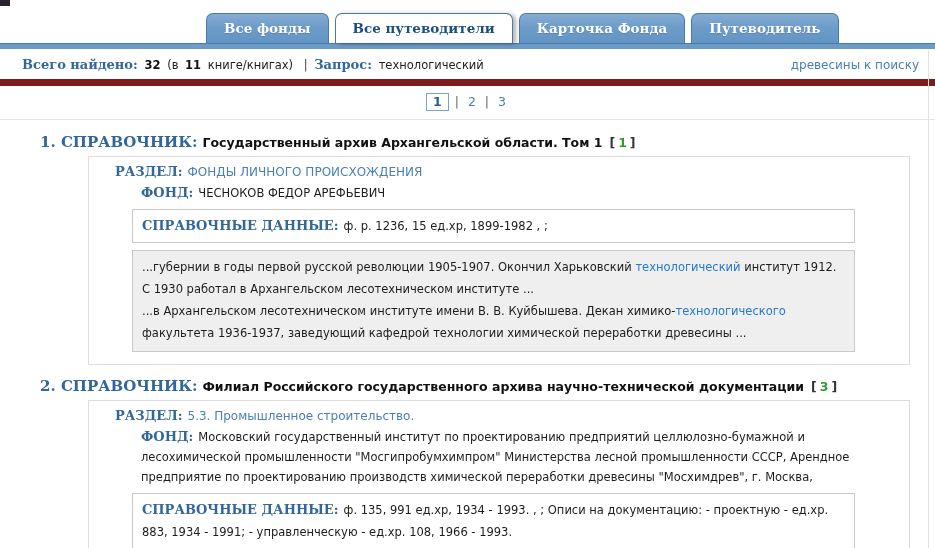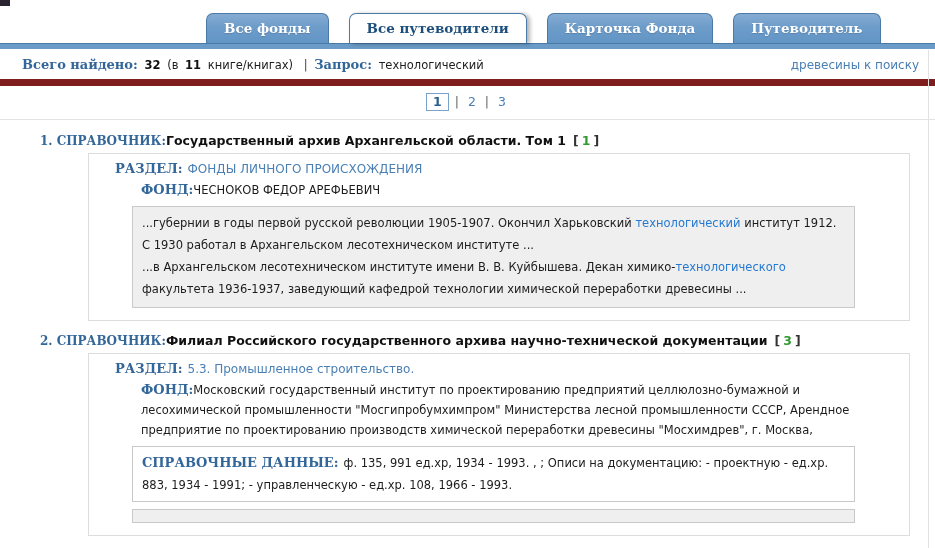--- a/index.html
+++ b/index.html
@@ -7,21 +7,21 @@
   body {
     width: 935px; height: 548px; overflow: hidden;
     background: #fff; position: relative;
     font-family: "DejaVu Sans", "Liberation Sans", sans-serif;
     font-size: 11.5px; color: #1c1c1c;
   }
   .corner-artifact { position:absolute; top:0; left:0; width:10px; height:6px; background:#2b2330; }
   .page-right-line { position:absolute; top:50px; right:6px; bottom:0; width:1px; background:#e2e2e2; }
 
   
-  .tabbar { padding: 13px 0 0 206px; display:flex; gap:20px; align-items:center; position:relative; }
+  .tabbar { padding: 13px 0 0 206px; display:flex; gap:6px; align-items:center; position:relative; }
   .tab {
     font-family: "DejaVu Serif", "Liberation Serif", serif;
     font-weight: bold; font-size: 13.5px; color:#fff;
     background: linear-gradient(180deg,#86acd4 0%, #6d9cc9 45%, #6295c5 100%);
     border: 1px solid #4a7aa8; border-bottom: none;
     border-radius: 7px 7px 0 0;
     padding: 6px 17px 7px; cursor: pointer;
     text-shadow: 0 1px 1px rgba(0,0,0,.15);
   }
   .tab.active {
@@ -48,33 +48,33 @@
 
   
   .pagination { text-align:center; padding: 7px 0 8px; border-bottom: 1px solid #e3e3e3; font-size: 12.5px; }
   .page-current { display:inline-block; border:1px solid #7aa3cc; color:#2a5d8c; font-weight:bold; padding: 0 6px 1px; }
   .page-link { color:#4a7fb4; text-decoration:none; margin:0 3px; cursor:pointer; }
   .page-sep { color:#666; margin:0 2px; }
 
   
   .results { padding: 8px 0 0 40px; }
   .result-heading { margin: 5px 0 5px; font-size: 12.5px; }
-  .rh-label { font-family:"DejaVu Serif","Liberation Serif",serif; font-weight:bold; color:#336699; font-size:12px; }
+  .rh-label { font-family:"DejaVu Serif","Liberation Serif",serif; font-weight:bold; color:#336699; font-size:15px; margin-right:5px; }
   .rh-title { font-weight:bold; color:#111; }
   .rh-bracket { font-weight:bold; color:#333; margin:0 3px; }
   .rh-count { font-weight:bold; color:#339933; }
 
   .section-box { margin: 1px 25px 12px 48px; border: 1px solid #ddd; padding: 6px 12px 2px 26px; }
   .section-line { margin: 1px 0 3px; }
   .sec-label { margin-right: 5px; }
   .sec-link { color:#4a7fb4; text-decoration:none; font-size:12px; cursor:pointer; }
 
   .fond { margin-left: 26px; }
   .fond-line { margin: 4px 0 6px; line-height: 20px; padding-right: 8px; }
-  .fond-label { }
+  .fond-label { margin-right: 5px; }
   .fond-name { color:#1c1c1c; }
 
   .databox {
     border: 1px solid #c9c9c9; background: #fff;
     margin: 6px 42px 7px -9px; padding: 5px 9px; line-height: 22px;
   }
   .data-label { margin-right: 5px; }
   .snippetbox {
     border: 1px solid #c9c9c9; background: #efefef;
     margin: 0 42px 10px -9px; padding: 5px 9px 7px; line-height: 22px;
@@ -125,20 +125,23 @@
       <span class="rh-bracket">[</span><span class="rh-count">1</span><span class="rh-bracket">]</span>
     </div>
     <div class="section-box">
       <div class="section-line">
         <span class="serif-label sec-label">РАЗДЕЛ:</span><a class="sec-link">ФОНДЫ ЛИЧНОГО ПРОИСХОЖДЕНИЯ</a>
       </div>
       <div class="fond">
         <div class="fond-line">
           <span class="serif-label fond-label">ФОНД:</span><span class="fond-name">ЧЕСНОКОВ ФЕДОР АРЕФЬЕВИЧ</span>
         </div>
+        <div class="databox">
+          <span class="serif-label data-label">СПРАВОЧНЫЕ ДАННЫЕ:</span><span>ф. р. 1236, 15 ед.хр, 1899-1982 , ;</span>
+        </div>
         <div class="snippetbox">
             <div><span>...губернии в  годы первой русской революции 1905-1907. Окончил Харьковский </span><span class="hl">технологический</span><span> институт 1912. С 1930 работал в Архангельском лесотехническом институте ...</span></div>
             <div><span>...в  Архангельском лесотехническом институте имени В. В. Куйбышева. Декан химико-</span><span class="hl">технологического</span><span> факультета 1936-1937, заведующий кафедрой технологии химической переработки древесины ...</span></div>
           </div>
       </div>
     </div>
   </div>
 
   <div>
     <div class="result-heading">

